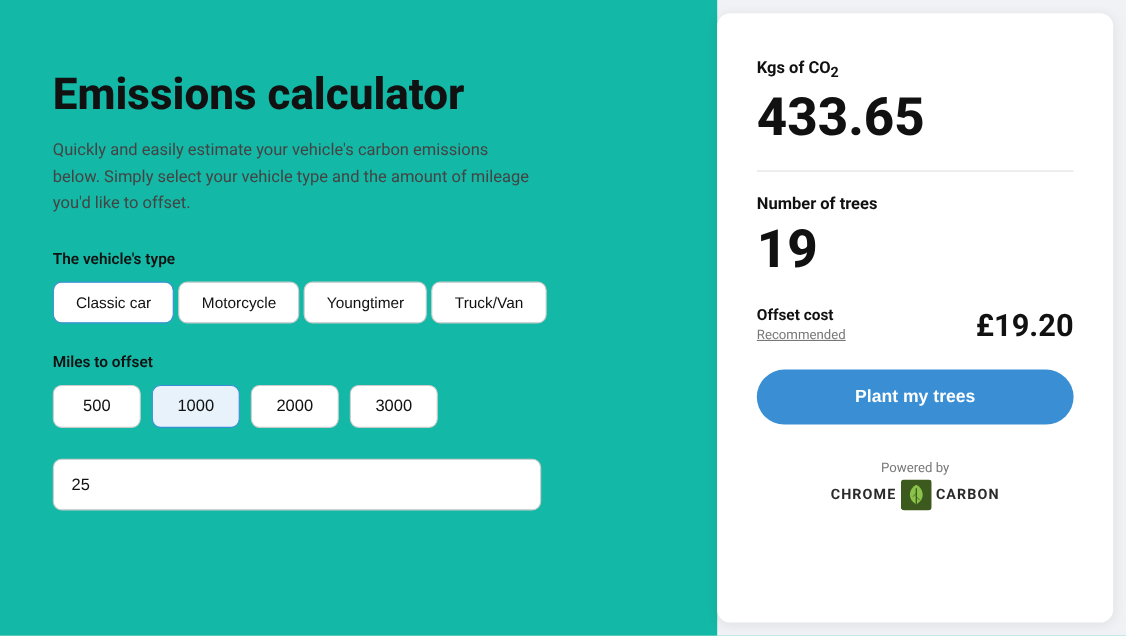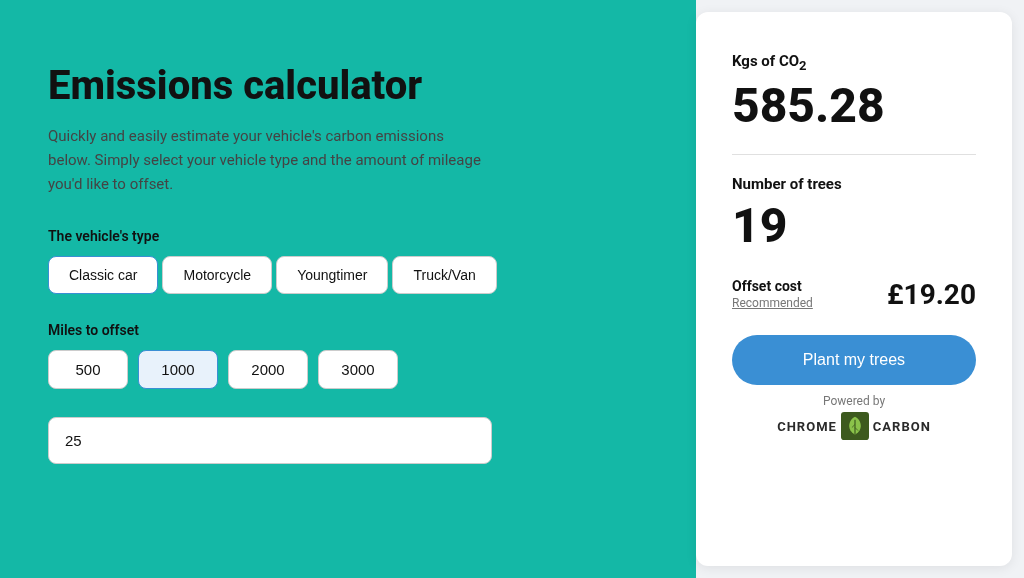--- a/index.html
+++ b/index.html
@@ -18,21 +18,21 @@
       min-height: 578px;
     }
 
     .left-panel {
       flex: 1;
       padding: 64px 48px;
       background-color: #14b8a6;
     }
 
     .right-panel {
-      width: 316px;
+      width: 360px;
       background-color: #ffffff;
       padding: 40px 36px;
       display: flex;
       flex-direction: column;
       gap: 0;
       margin: 12px 12px 12px 0;
       border-radius: 12px;
       box-shadow: 0 2px 12px rgba(0,0,0,0.08);
     }
 
@@ -191,23 +191,23 @@
     }
 
     .plant-button {
       width: 100%;
       padding: 16px;
       background-color: #3a8fd4;
       color: #fff;
       border: none;
       border-radius: 50px;
       font-size: 16px;
-      font-weight: 400;
+      font-weight: 700;
       cursor: pointer;
-      margin-bottom: 9px;
+      margin-bottom: 32px;
       transition: background 0.15s;
     }
 
     .powered-by {
       text-align: center;
     }
 
     .powered-by-label {
       font-size: 12px;
       color: #777;
@@ -261,21 +261,21 @@
     </div>
 
     
     <input type="text" class="mpg-input" value="25" style="">
   </div>
 
   <div class="right-panel">
     <div class="co2-label">
       <span>Kgs of CO</span><span class="co2-sub">2</span>
     </div>
-    <div class="co2-value">585.28</div>
+    <div class="co2-value">433.65</div>
 
     <div class="divider"></div>
 
     <div class="trees-label">Number of trees</div>
     <div class="trees-value">19</div>
 
     <div class="offset-row">
       <div>
         <div class="offset-label">Offset cost</div>
         <div class="offset-sublabel">Recommended</div>

